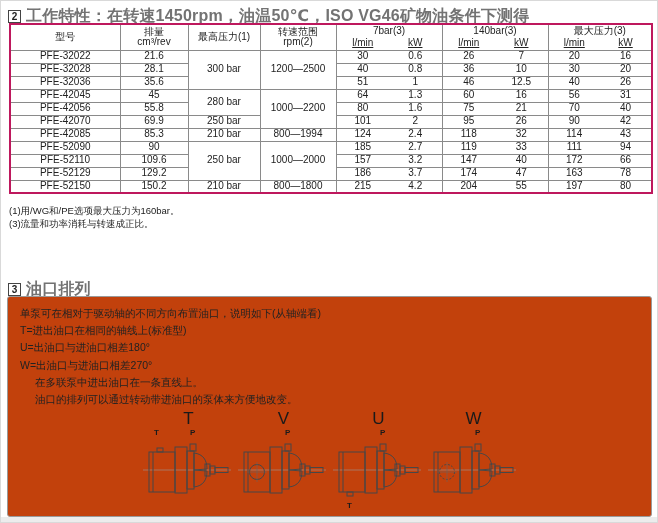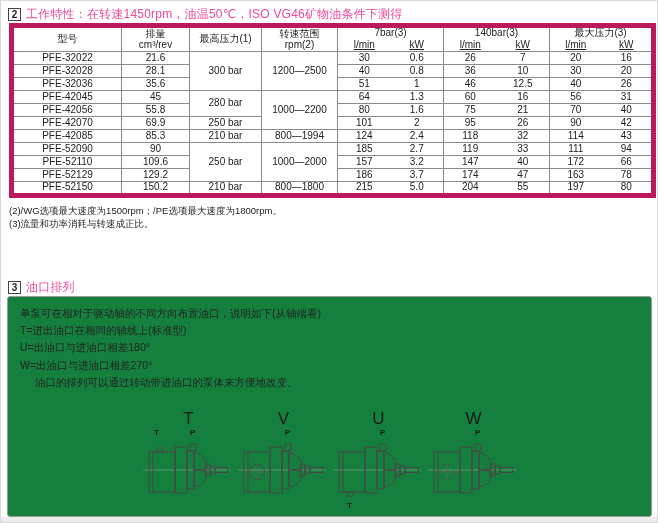--- a/index.html
+++ b/index.html
@@ -10,46 +10,46 @@
   }
   .bottom-strip{position:absolute;left:0;right:0;bottom:0;height:5px;background:#ececec;}
 
   
   .sec-header{position:absolute;left:7px;display:flex;align-items:center;gap:5px;}
   .sec-num{
     display:inline-flex;align-items:center;justify-content:center;
     width:13px;height:13px;border:1px solid #444;font-size:10px;font-weight:bold;color:#222;
     background:#fff;box-sizing:border-box;
   }
-  .sec-title{font-size:12px;font-weight:normal;color:#ec4899;white-space:nowrap;letter-spacing:.2px;}
+  .sec-title{font-size:16px;font-weight:bold;color:#737373;white-space:nowrap;letter-spacing:.2px;}
 
   
   .spec-table{
     position:absolute;top:22px;left:8px;width:642px;
     border-collapse:collapse;table-layout:fixed;
     font-size:10px;color:#222;
   }
   .spec-table th,.spec-table td{
     padding:0 2px;text-align:center;font-weight:normal;
     height:13px;line-height:1.05;box-sizing:border-box;
   }
-  .spec-table{border:5px solid #be185d;}
+  .spec-table{border:2px solid #be185d;}
   .spec-table td{border-top:1px solid #8a8a8a;}
   .cR{border-right:1px solid #8a8a8a;}
   .hdr2{height:15px;text-decoration:underline;}
   .hdr1{height:17px;vertical-align:middle;}
   .two-line{line-height:1.15;}
 
   
   .footnotes{position:absolute;top:204px;left:8px;font-size:9.5px;line-height:12.5px;color:#222;}
 
   
   .port-box{
     position:absolute;top:295px;left:6px;width:645px;height:221px;
-    border:1px solid #9a9a9a;border-radius:3px;box-sizing:border-box;background:#15803d;
+    border:1px solid #9a9a9a;border-radius:3px;box-sizing:border-box;background:#c2410c;
   }
   .port-text{padding:8px 0 0 12px;font-size:10.5px;line-height:17.2px;color:#222;}
   .port-text .indent{padding-left:15px;}
 
   
   .diagrams{position:absolute;left:133px;top:113px;display:flex;}
   .diagram{position:relative;width:95px;height:105px;}
   .big-letter{height:18px;text-align:center;font-size:17px;color:#1a1a1a;line-height:18px;}
   .port-top{position:relative;height:11px;font-size:8px;font-weight:bold;color:#1a1a1a;}
   .pt-left{position:absolute;left:13px;top:0;}
@@ -208,45 +208,46 @@
           <td class="cR">47</td>
           <td>163</td>
           <td>78</td>
         </tr>
         <tr>
           <td class="cR">PFE-52150</td>
           <td class="cR">150.2</td>
           <td class="cR" rowspan="1">210 bar</td>
           <td class="cR" rowspan="1">800—1800</td>
           <td>215</td>
-          <td class="cR">5.0</td>
+          <td class="cR">4.2</td>
           <td>204</td>
           <td class="cR">55</td>
           <td>197</td>
           <td>80</td>
         </tr>
       </tbody>
   </table>
 
   <div class="footnotes">
-    <div>(2)/WG选项最大速度为1500rpm；/PE选项最大速度为1800rpm。</div>
+    <div>(1)用/WG和/PE选项最大压力为160bar。</div>
     <div>(3)流量和功率消耗与转速成正比。</div>
   </div>
 
   <div class="sec-header" style="top:278px;">
     <span class="sec-num">3</span>
     <span class="sec-title">油口排列</span>
   </div>
 
   <div class="port-box">
     <div class="port-text">
       <div>单泵可在相对于驱动轴的不同方向布置油口，说明如下(从轴端看)</div>
       <div>T=进出油口在相同的轴线上(标准型)</div>
       <div>U=出油口与进油口相差180°</div>
       <div>W=出油口与进油口相差270°</div>
+      <div class="indent">在多联泵中进出油口在一条直线上。</div>
       <div class="indent">油口的排列可以通过转动带进油口的泵体来方便地改变。</div>
     </div>
     <div class="diagrams">
         <div class="diagram">
           <div class="big-letter">T</div>
           <div class="port-top">
             <span class="pt-left">T</span>
             <span class="pt-right">P</span>
           </div>
           <svg class="pump-svg" width="92" height="62" viewBox="0 0 92 62">

